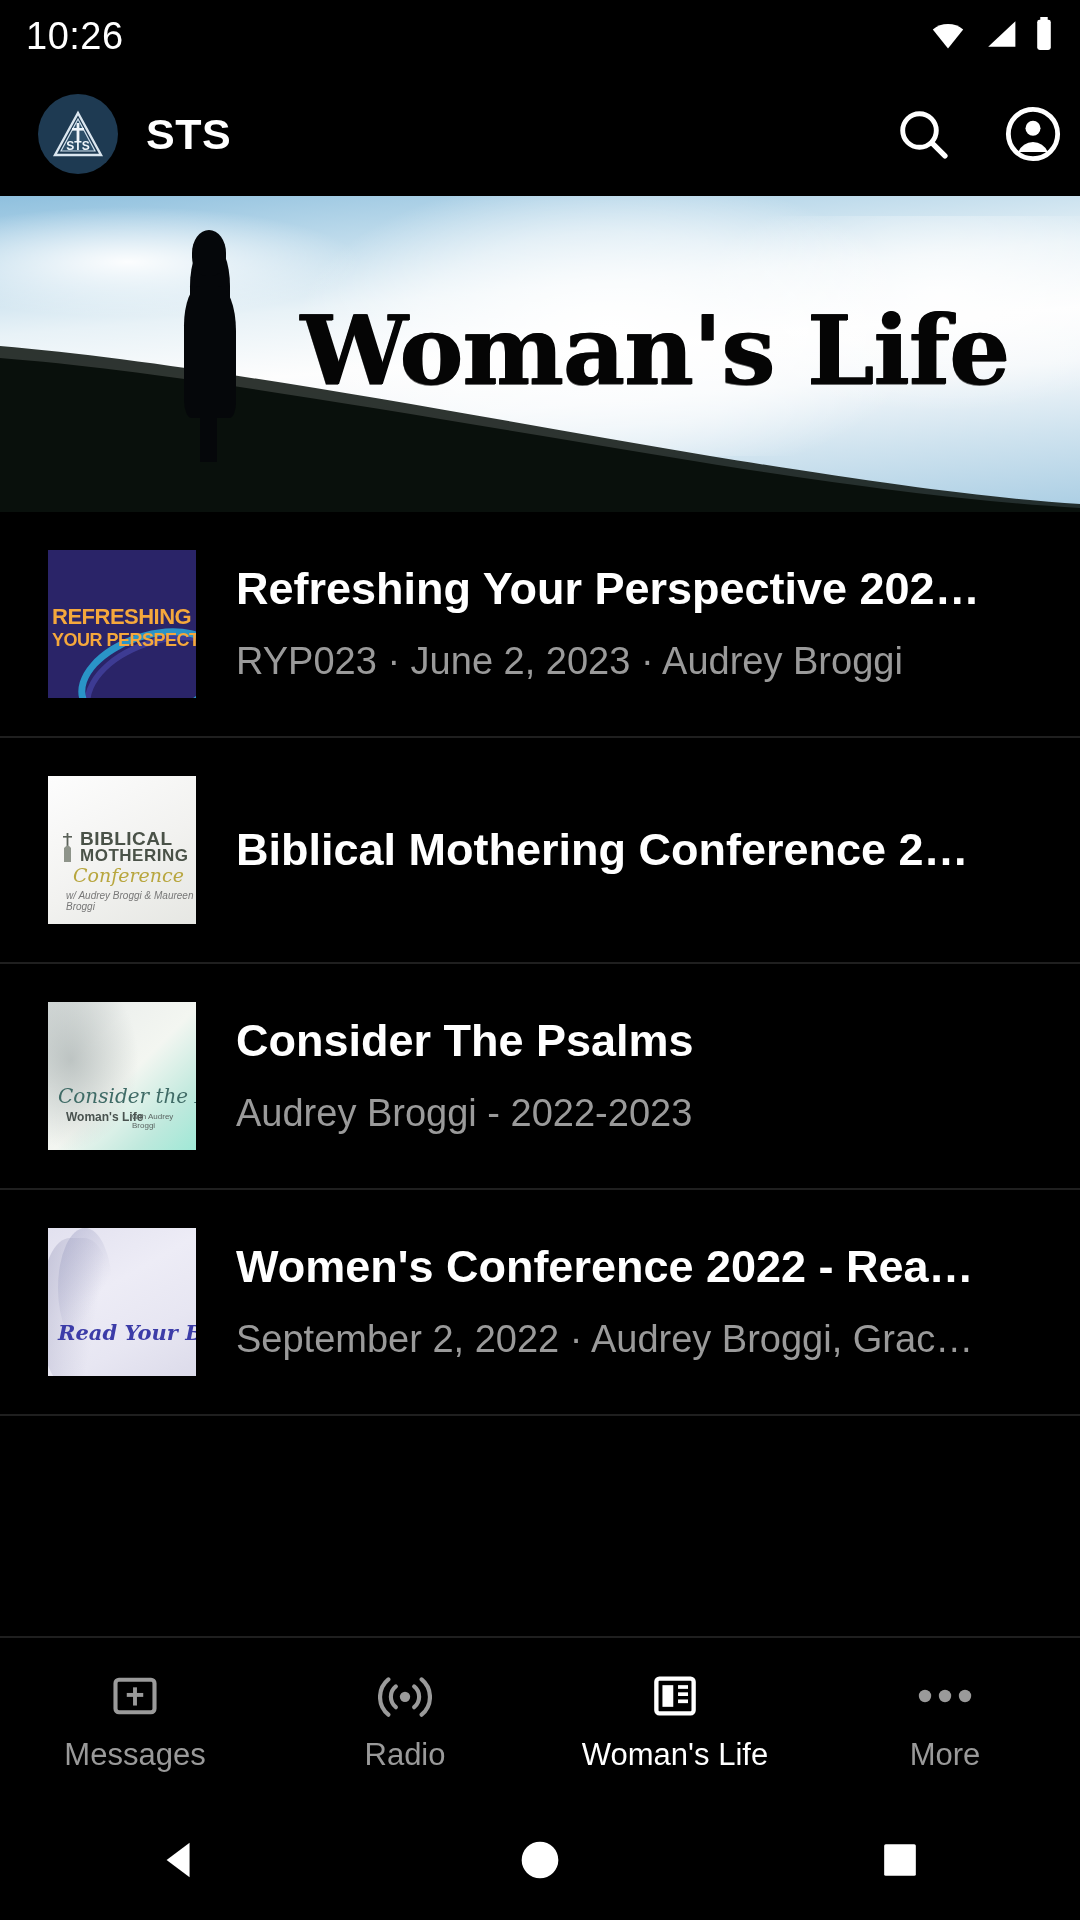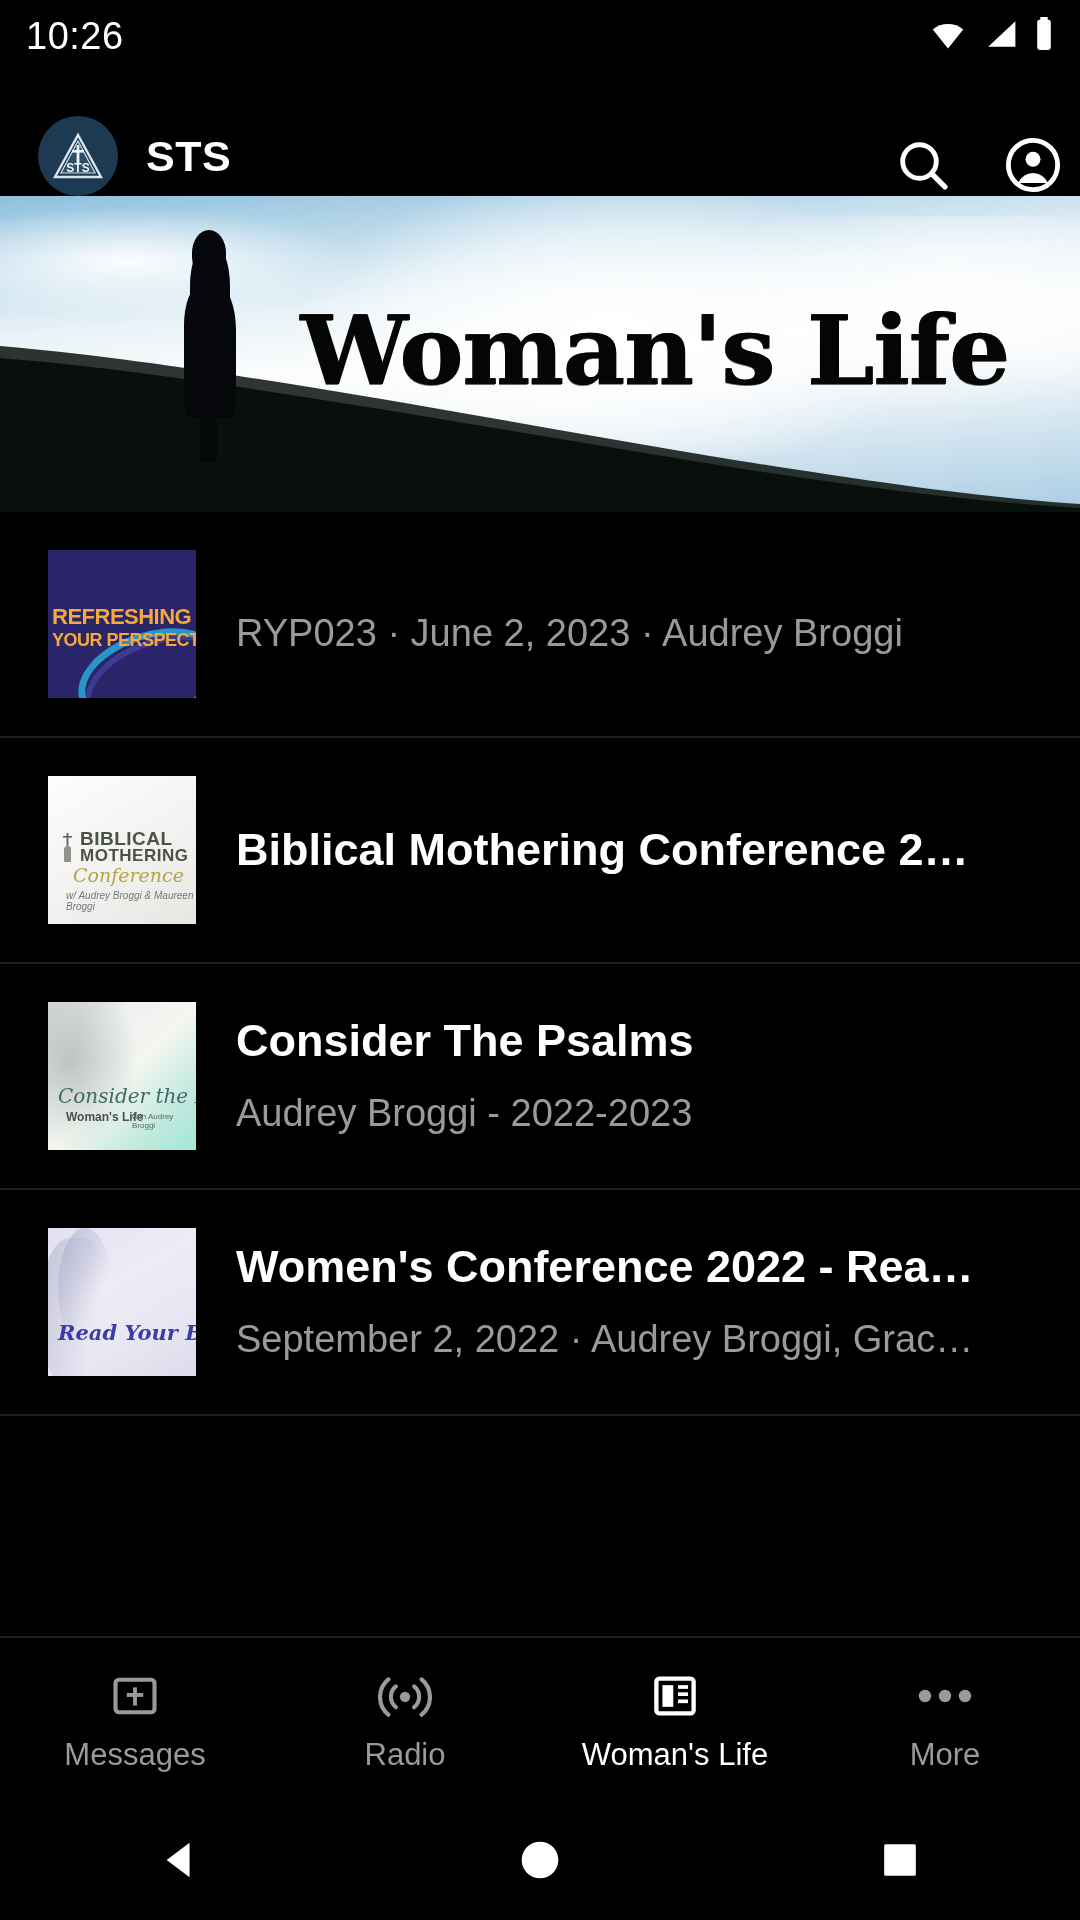--- a/index.html
+++ b/index.html
@@ -15,21 +15,21 @@
   .status-bar {
     height:72px; display:flex; align-items:center;
     justify-content:space-between; padding:0 26px 0 26px;
     color:#fff;
   }
   .status-time { font-size:38px; font-weight:400; letter-spacing:0.5px; }
   .status-icons { display:flex; align-items:center; gap:14px; }
 
   
   .app-bar {
-    height:124px; display:flex; align-items:flex-end;
+    height:124px; display:flex; align-items:center;
     padding:0 16px 0 38px; justify-content:space-between;
   }
   .brand { display:flex; align-items:center; gap:28px; }
   .brand-logo {
     width:80px; height:80px; border-radius:50%;
     background:#1e3a52; display:flex; align-items:center; justify-content:center;
     position:relative; overflow:hidden;
   }
   .brand-title { font-size:43px; font-weight:700; color:#fff; letter-spacing:0.5px; }
   .app-bar-actions { display:flex; align-items:center; gap:48px; }
@@ -264,20 +264,21 @@
   <div class="list">
 
     <div class="list-item">
       <div class="thumb th-refresh">
         <div class="wave2"></div>
         <div class="wave"></div>
         <div class="l1">REFRESHING</div>
         <div class="l2">YOUR PERSPECTIVE</div>
       </div>
       <div class="item-text">
+        <div class="item-title">Refreshing Your Perspective 202…</div>
         <div class="item-sub">RYP023 · June 2, 2023 · Audrey Broggi</div>
       </div>
     </div>
 
     <div class="list-item">
       <div class="thumb th-bib">
         <svg class="crossbox" viewBox="0 0 20 30">
           <rect x="8.6" y="1" width="1.8" height="14" fill="#5a6159"></rect>
           <rect x="5" y="4" width="9" height="1.6" fill="#5a6159"></rect>
           <path d="M6 30 L6 16 Q10 11 13 16 L13 30 Z" fill="#8e948a"></path>

